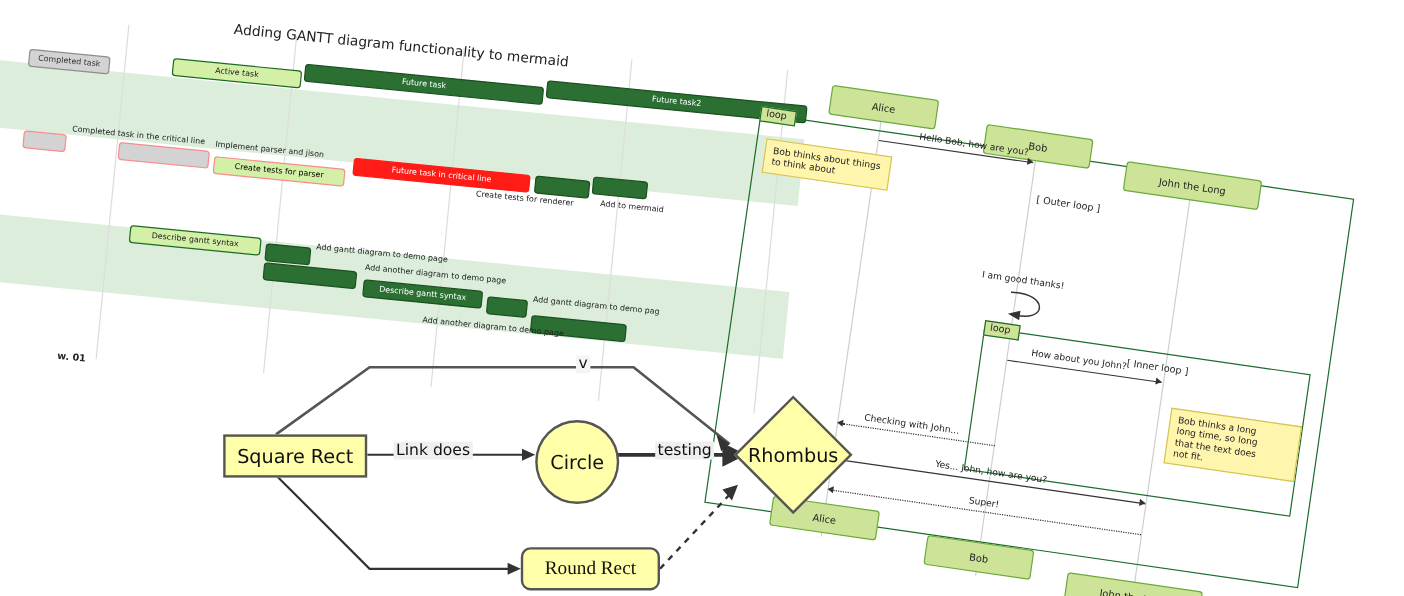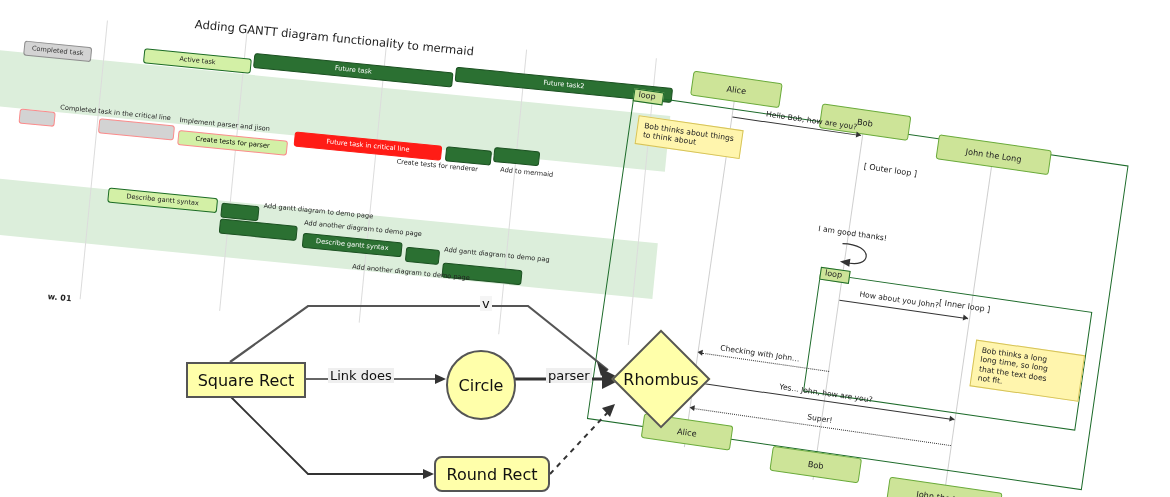--- a/index.html
+++ b/index.html
@@ -51,21 +51,21 @@
         border-top:3px solid transparent;border-bottom:3px solid transparent;}
   .arwL{position:absolute;width:0;height:0;border-right:5px solid #333;
         border-top:3px solid transparent;border-bottom:3px solid transparent;}
 
   
   #flow{position:absolute;left:178px;top:288px;width:600px;height:215px;}
   .fnode{position:absolute;background:#ffffaa;border:2.2px solid #555;
          display:flex;align-items:center;justify-content:center;box-sizing:border-box;}
   .fnode span{font-size:16px;color:#111;white-space:nowrap;}
   .fnode.rect{border-radius:0;}
-  .fnode.round{border-radius:8px;}
+  .fnode.round{border-radius:8px;font-family:Liberation Serif, serif;}
   .fnode.circ{border-radius:50%;}
   .diamond{position:absolute;background:#ffffaa;border:2.2px solid #555;
            transform:rotate(45deg);box-sizing:border-box;}
   .diamond-lbl{position:absolute;font-size:16px;color:#111;white-space:nowrap;
                display:flex;align-items:center;justify-content:center;}
   .flbl{position:absolute;font-size:13px;color:#111;background:#efefef;
         padding:0 2px;white-space:nowrap;}
   .flbl.plain{background:#f5f5f5;}
 </style>
 </head>
@@ -240,16 +240,16 @@
 
     <div class="diamond" style="left:448px;top:56px;width:70px;height:70px;"></div>
     <div class="diamond-lbl" style="left:436px;top:76px;width:94px;height:30px;">Rhombus</div>
 
     <div class="fnode round" style="left:256px;top:168px;width:116px;height:36px;">
       <span>Round Rect</span>
       </div>
 
     <div class="flbl plain" style="left:302px;top:8px;">v</div>
     <div class="flbl" style="left:150px;top:80px;">Link does</div>
-    <div class="flbl" style="left:368px;top:80px;">parser</div>
+    <div class="flbl" style="left:368px;top:80px;">testing</div>
   </div>
 
 </div>
 
 </body></html>

